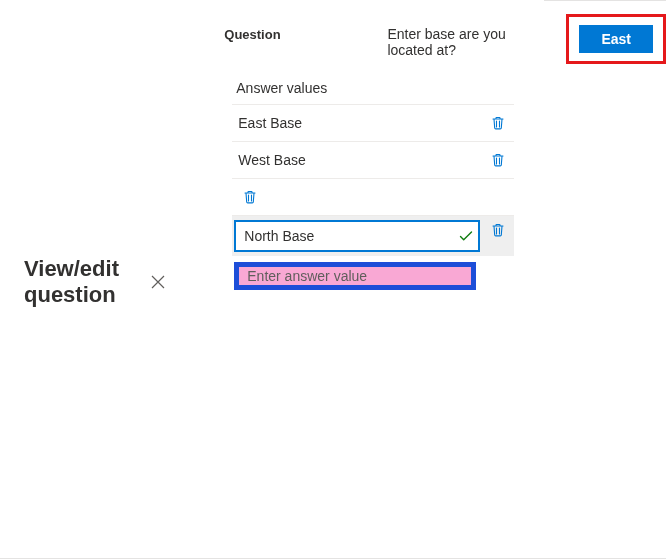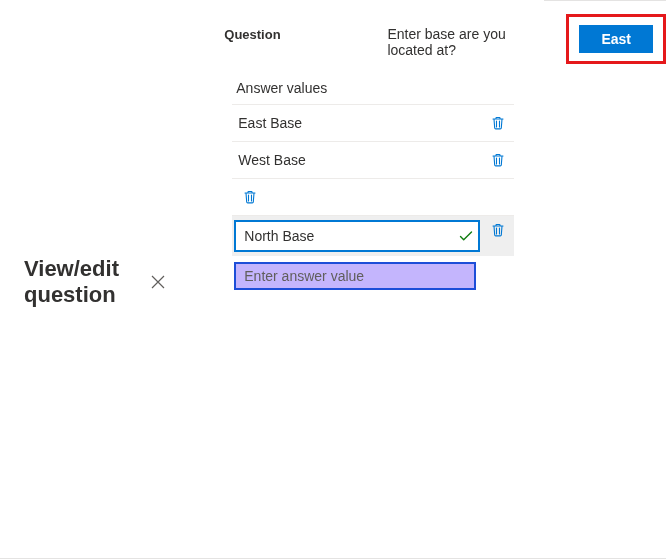--- a/index.html
+++ b/index.html
@@ -115,22 +115,22 @@
       transform: translateY(-50%);
       color: #107c10;
       display: flex;
     }
     .new-row {
       padding: 6px 4px 6px 2px;
     }
     .new-input {
       width: calc(100% - 34px);
       height: 28px;
-      border: 2px solid #1d4ed8;
-      background: #c4b5fd;
+      border: 5px solid #1d4ed8;
+      background: #f9a8d4;
       font-size: 14px;
       padding: 4px 8px;
       font-family: inherit;
       color: #323130;
     }
     .new-input::placeholder { color: #605e5c; }
     .footer {
       height: 76px;
       border-top: 1px solid #e4e3e2;
       display: flex;

